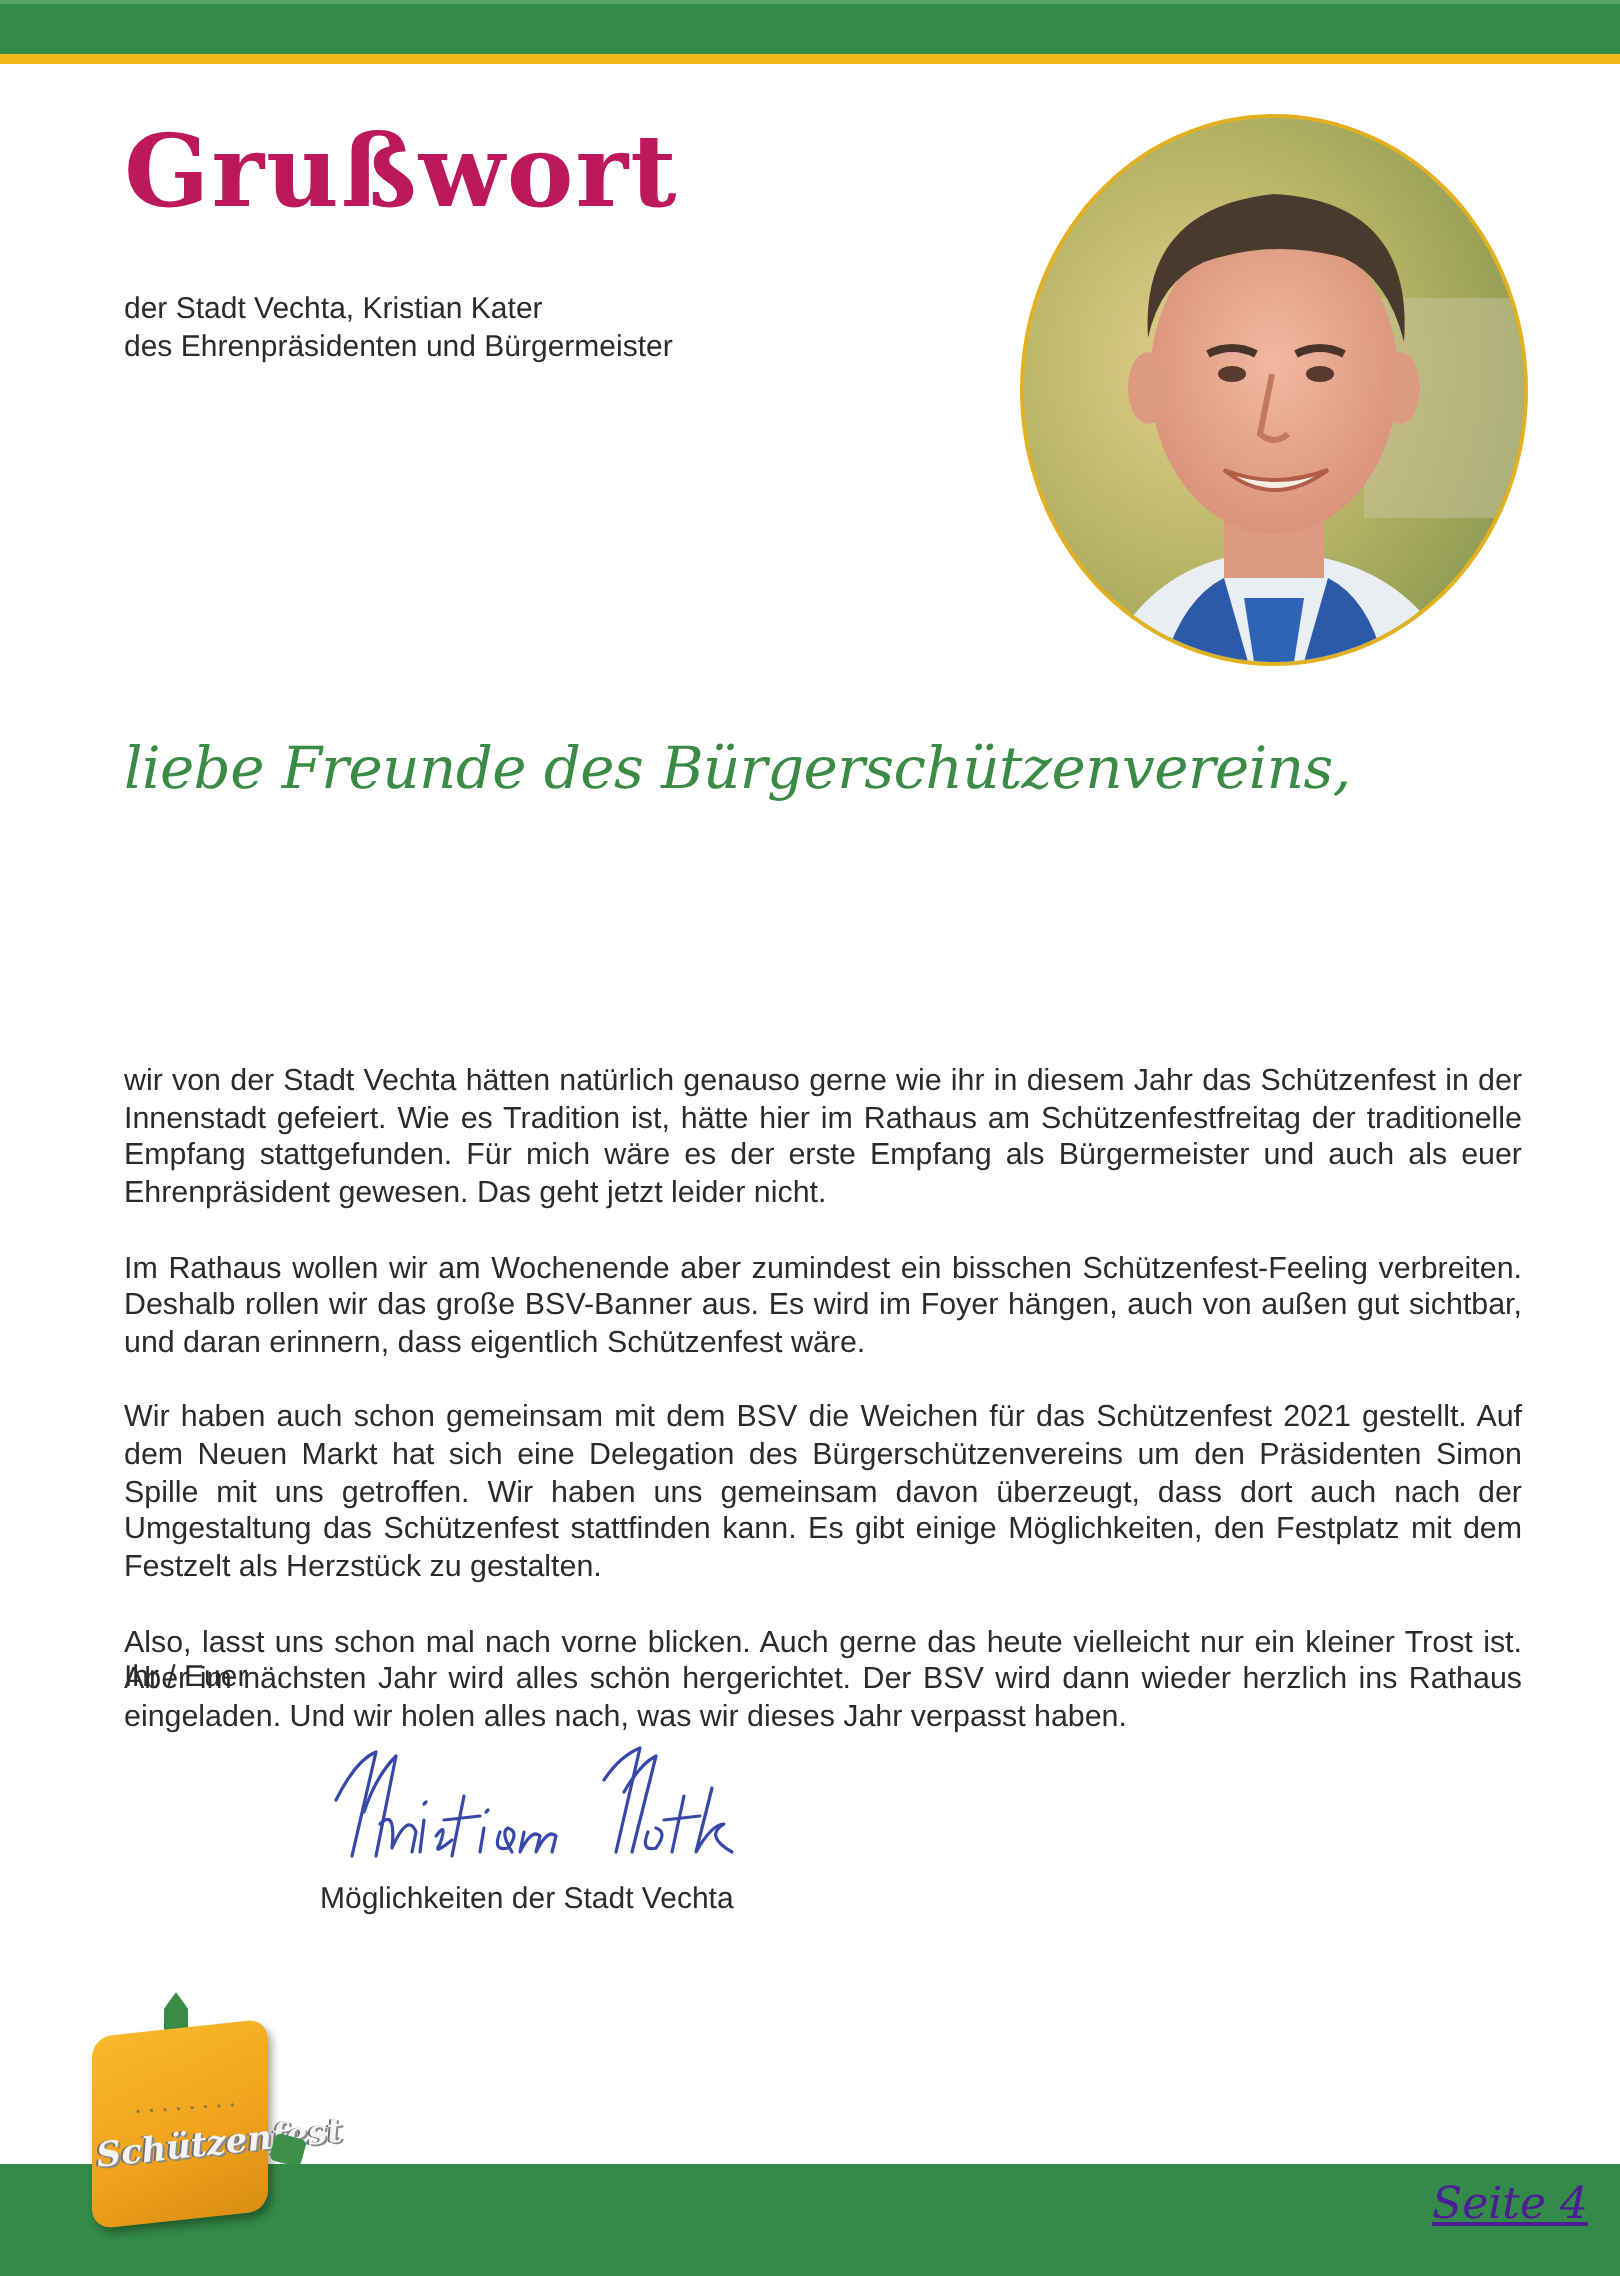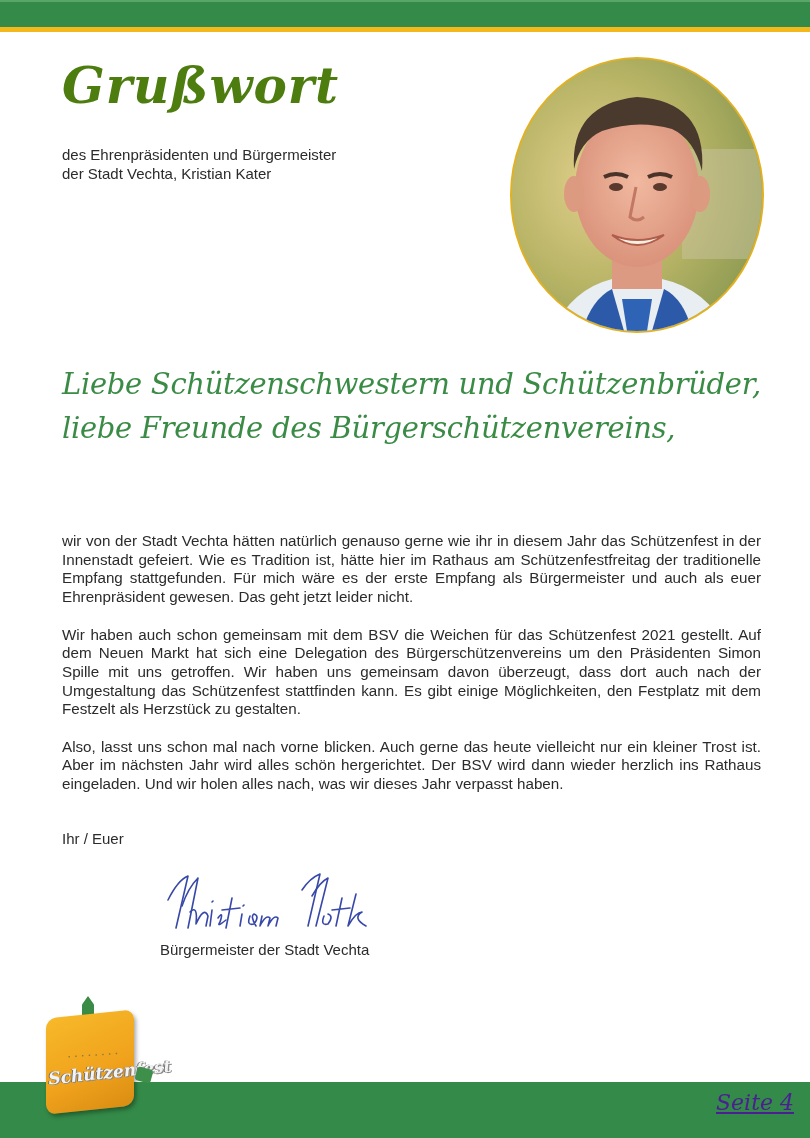--- a/index.html
+++ b/index.html
@@ -8,22 +8,22 @@
     background: #ffffff;
     font-family: "Liberation Sans", sans-serif;
     color: #2b2b2b;
   }
   .top-bar { position: absolute; left: 0; top: 0; width: 810px; height: 27px; background: #348a48; }
   .top-bar::before { content: ""; position: absolute; left: 0; top: 0; width: 100%; height: 2px; background: #5aa56a; }
   .top-stripe { position: absolute; left: 0; top: 27px; width: 810px; height: 5px; background: #f2b81c; }
 
   .title {
     position: absolute; left: 62px; top: 56px;
-    font-family: "DejaVu Serif", serif; font-style: italic; font-weight: bold;
-    font-size: 50px; color: #4d7c0f; letter-spacing: 1px;
+    font-family: "DejaVu Serif", serif; font-weight: bold;
+    font-size: 50px; color: #be185d; letter-spacing: 1px;
   }
   .subtitle {
     position: absolute; left: 62px; top: 145px;
     font-size: 15px; line-height: 19px; color: #2b2b2b;
   }
 
   .portrait {
     position: absolute; left: 510px; top: 57px; width: 250px; height: 272px;
     border-radius: 50%; border: 2px solid #e3b020; overflow: hidden;
     background: radial-gradient(ellipse at 30% 40%, #d8c57a 0%, #b9b66a 40%, #8f9e55 100%);
@@ -79,22 +79,22 @@
   .logo-leaf { position: absolute; left: 98px; top: 72px; width: 16px; height: 14px; background: #3d8f4a; border-radius: 3px; transform: rotate(15deg); }
 </style>
 </head>
 <body>
 
 <div class="top-bar"></div>
 <div class="top-stripe"></div>
 
 <div class="title">Grußwort</div>
 <div class="subtitle">
+  <div>der Stadt Vechta, Kristian Kater</div>
   <div>des Ehrenpräsidenten und Bürgermeister</div>
-  <div>der Stadt Vechta, Kristian Kater</div>
 </div>
 
 <div class="portrait">
   <svg viewBox="0 0 250 272">
     <defs>
       <radialGradient id="bg" cx="35%" cy="45%" r="70%">
         <stop offset="0%" stop-color="#e2d08c"></stop>
         <stop offset="55%" stop-color="#b8b466"></stop>
         <stop offset="100%" stop-color="#8c9a52"></stop>
       </radialGradient>
@@ -117,26 +117,26 @@
     <path d="M92 118 Q104 112 116 118" stroke="#4a3328" stroke-width="4" fill="none"></path>
     <path d="M136 118 Q148 112 160 118" stroke="#4a3328" stroke-width="4" fill="none"></path>
     <ellipse cx="104" cy="128" rx="7" ry="4" fill="#5a3a2e"></ellipse>
     <ellipse cx="148" cy="128" rx="7" ry="4" fill="#5a3a2e"></ellipse>
     <path d="M124 128 L118 158 Q125 164 132 158" stroke="#c27862" stroke-width="3" fill="none"></path>
     <path d="M100 176 Q125 196 152 176 Q125 186 100 176 Z" fill="#f6efe2" stroke="#b05d4c" stroke-width="2"></path>
   </svg>
 </div>
 
 <div class="salutation">
-  <div>Liebe Schützenschwestern und Schützenbrüder,</div>
   <div>liebe Freunde des Bürgerschützenvereins,</div>
 </div>
 
 <div class="body-text">
   <p>wir von der Stadt Vechta hätten natürlich genauso gerne wie ihr in diesem Jahr das Schützenfest in der Innenstadt gefeiert. Wie es Tradition ist, hätte hier im Rathaus am Schützenfestfreitag der traditionelle Empfang stattgefunden. Für mich wäre es der erste Empfang als Bürgermeister und auch als euer Ehrenpräsident gewesen. Das geht jetzt leider nicht.</p>
+  <p>Im Rathaus wollen wir am Wochenende aber zumindest ein bisschen Schützenfest-Feeling verbreiten. Deshalb rollen wir das große BSV-Banner aus. Es wird im Foyer hängen, auch von außen gut sichtbar, und daran erinnern, dass eigentlich Schützenfest wäre.</p>
   <p>Wir haben auch schon gemeinsam mit dem BSV die Weichen für das Schützenfest 2021 gestellt. Auf dem Neuen Markt hat sich eine Delegation des Bürgerschützenvereins um den Präsidenten Simon Spille mit uns getroffen. Wir haben uns gemeinsam davon überzeugt, dass dort auch nach der Umgestaltung das Schützenfest stattfinden kann. Es gibt einige Möglichkeiten, den Festplatz mit dem Festzelt als Herzstück zu gestalten.</p>
   <p>Also, lasst uns schon mal nach vorne blicken. Auch gerne das heute vielleicht nur ein kleiner Trost ist. Aber im nächsten Jahr wird alles schön hergerichtet. Der BSV wird dann wieder herzlich ins Rathaus eingeladen. Und wir holen alles nach, was wir dieses Jahr verpasst haben.</p>
 </div>
 
 <div class="closing">Ihr / Euer</div>
 <svg class="signature" viewBox="0 0 220 72">
   <g fill="none" stroke="#3848a8" stroke-width="1.6" stroke-linecap="round" stroke-linejoin="round">
     <path d="M8 32 Q18 12 28 8 L16 60"></path>
     <path d="M22 38 Q28 20 38 10 L28 60"></path>
     <path d="M30 44 Q38 36 36 56 Q44 38 48 48 L46 58"></path>
@@ -146,21 +146,21 @@
     <path d="M82 46 L80 58 M83 38 L84 37"></path>
     <path d="M90 48 Q86 58 94 56 Q100 48 94 46 Q90 48 96 58"></path>
     <path d="M102 48 L100 58 Q106 46 110 50 L108 58 Q114 46 118 50 L116 58"></path>
     <path d="M142 22 Q150 10 160 6 L148 58"></path>
     <path d="M152 28 Q160 14 168 10 L156 58"></path>
     <path d="M164 48 Q160 58 168 56 Q174 48 168 46"></path>
     <path d="M182 30 L176 58 M172 42 L190 40"></path>
     <path d="M196 26 L188 58 Q196 44 202 44 Q192 50 206 58"></path>
   </g>
 </svg>
-<div class="signer-title">Bürgermeister der Stadt Vechta</div>
+<div class="signer-title">Möglichkeiten der Stadt Vechta</div>
 
 <div class="bottom-bar"></div>
 <div class="page-number">Seite 4</div>
 
 <div class="logo">
   <div class="logo-tower"></div>
   <div class="logo-board"></div>
   <div class="logo-small">• • • • • • • •</div>
   <div class="logo-text">Schützenfest</div>
   <div class="logo-leaf"></div>

